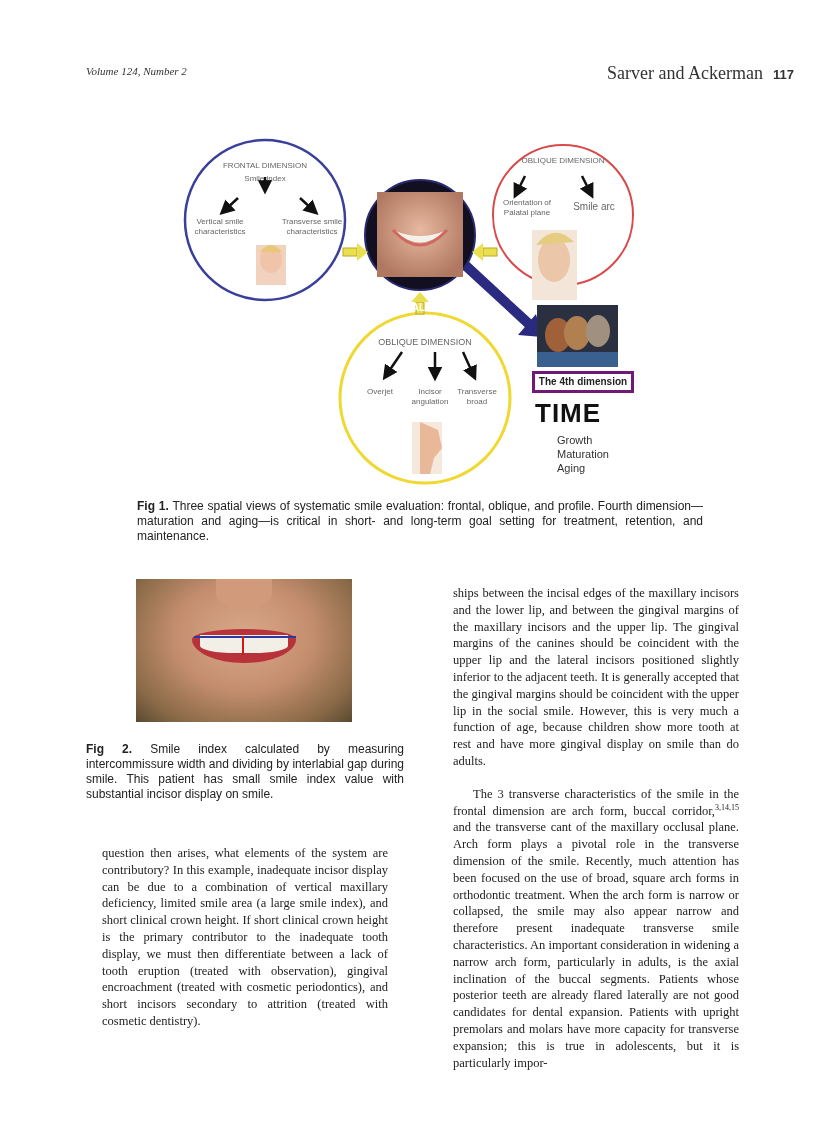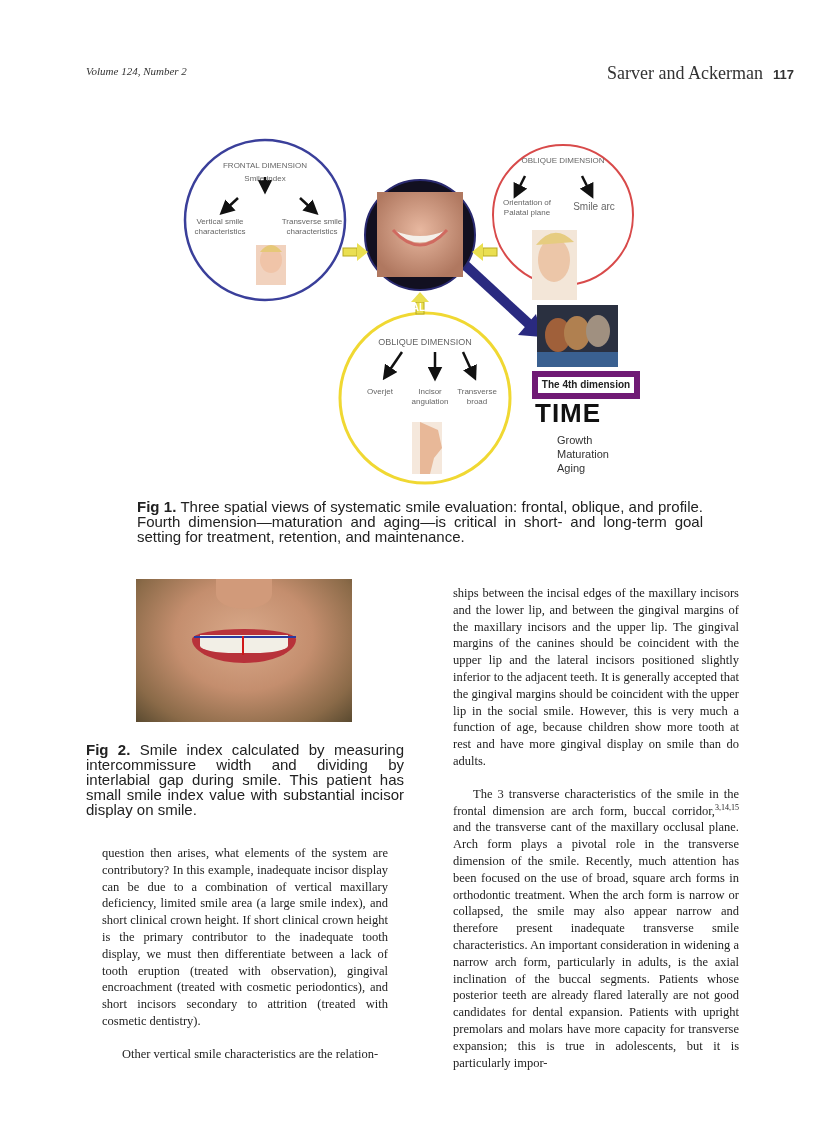--- a/index.html
+++ b/index.html
@@ -6,26 +6,26 @@
   body { width:838px; height:1122px; position:relative; overflow:hidden; font-family:"Liberation Serif", serif; color:#222; }
   .hdr-left { position:absolute; left:86px; top:64px; font-style:italic; font-size:11px; line-height:14px; color:#333; }
   .hdr-right { position:absolute; left:607px; top:63px; font-size:12px; color:#333; }
   .hdr-right .auth { font-size:18px;text-align:right; }
   .hdr-right .pg { font-family:"Liberation Sans", sans-serif; font-weight:bold; font-size:13px; margin-left:10px; }
 
   .fig1 { position:absolute; left:180px; top:130px; width:480px; height:360px; }
   .fig1 svg { position:absolute; left:0; top:0; }
   .lbl { position:absolute; font-family:"Liberation Sans", sans-serif; font-size:8px; color:#666; text-align:center; line-height:10px; }
   .lbl.big { font-size:10px; }
-  .fourth { position:absolute; left:352px; top:241px; width:96px; height:16px; border:6px solid #701a75; background:#fff; font-family:"Liberation Sans", sans-serif; font-size:10px; font-weight:bold; color:#222; text-align:center; line-height:16px; }
+  .fourth { position:absolute; left:352px; top:241px; width:96px; height:16px; border:3px solid #701a75; background:#fff; font-family:"Liberation Sans", sans-serif; font-size:10px; font-weight:bold; color:#222; text-align:center; line-height:16px; }
   .time { position:absolute; left:355px; top:268px; font-family:"Liberation Sans", sans-serif; font-weight:900; font-size:26px; letter-spacing:1px; color:#111; }
   .time-list { position:absolute; left:377px; top:303px; font-family:"Liberation Sans", sans-serif; font-size:11px; line-height:14px; color:#333; }
   .ideal-lbl { position:absolute; left:215px; top:160px; width:50px; text-align:left; font-family:"Liberation Sans", sans-serif; font-weight:bold; font-size:10px; color:#fff;margin-top:12px; }
 
-  .caption { font-family:"Liberation Sans", sans-serif; font-size:15px; line-height:15px; color:#222; text-align:justify; }
+  .caption { font-family:"Liberation Sans", sans-serif; font-size:12px; line-height:15px; color:#222; text-align:justify; }
   .caption b { font-weight:bold; }
   .cap1 { position:absolute; left:137px; top:499px; width:566px; }
   .cap2 { position:absolute; left:86px; top:742px; width:318px; }
 
   .photo2 { position:absolute; left:136px; top:579px; width:216px; height:143px; overflow:hidden;
             background: radial-gradient(ellipse at 50% 40%, #d9a98a 0%, #c48e6e 45%, #8a6a48 80%, #5a4a30 100%); }
   .photo2 .mouth { position:absolute; left:56px; top:50px; width:104px; height:34px; border-radius:50% 50% 50% 50% / 30% 30% 70% 70%; background:#b8323a; }
   .photo2 .teeth { position:absolute; left:64px; top:56px; width:88px; height:18px; background:#f2efe6; border-radius:0 0 40% 40%; }
   .photo2 .bline { position:absolute; left:58px; top:57px; width:102px; height:2px; background:#2a3aa0; }
   .photo2 .rline { position:absolute; left:106px; top:57px; width:2px; height:19px; background:#d01818; }
@@ -143,19 +143,18 @@
   <div class="bline"></div>
   <div class="rline"></div>
 </div>
 
 <div class="caption cap2">
   <b>Fig 2.</b><span> Smile index calculated by measuring intercommissure width and dividing by interlabial gap during smile. This patient has small smile index value with substantial incisor display on smile.</span>
 </div>
 
 <div class="body-text col-left">
   <p>question then arises, what elements of the system are contributory? In this example, inadequate incisor display can be due to a combination of vertical maxillary deficiency, limited smile area (a large smile index), and short clinical crown height. If short clinical crown height is the primary contributor to the inadequate tooth display, we must then differentiate between a lack of tooth eruption (treated with observation), gingival encroachment (treated with cosmetic periodontics), and short incisors secondary to attrition (treated with cosmetic dentistry).</p>
-  <p class="ind">Other vertical smile characteristics are the relation-</p>
 </div>
 
 <div class="body-text col-right">
   <p>ships between the incisal edges of the maxillary incisors and the lower lip, and between the gingival margins of the maxillary incisors and the upper lip. The gingival margins of the canines should be coincident with the upper lip and the lateral incisors positioned slightly inferior to the adjacent teeth. It is generally accepted that the gingival margins should be coincident with the upper lip in the social smile. However, this is very much a function of age, because children show more tooth at rest and have more gingival display on smile than do adults.</p>
   <p class="ind"><span>The 3 transverse characteristics of the smile in the frontal dimension are arch form, buccal corridor,</span><sup>3,14,15</sup><span> and the transverse cant of the maxillary occlusal plane. Arch form plays a pivotal role in the transverse dimension of the smile. Recently, much attention has been focused on the use of broad, square arch forms in orthodontic treatment. When the arch form is narrow or collapsed, the smile may also appear narrow and therefore present inadequate transverse smile characteristics. An important consideration in widening a narrow arch form, particularly in adults, is the axial inclination of the buccal segments. Patients whose posterior teeth are already flared laterally are not good candidates for dental expansion. Patients with upright premolars and molars have more capacity for transverse expansion; this is true in adolescents, but it is particularly impor-</span></p>
 </div>
 
 </body></html>

